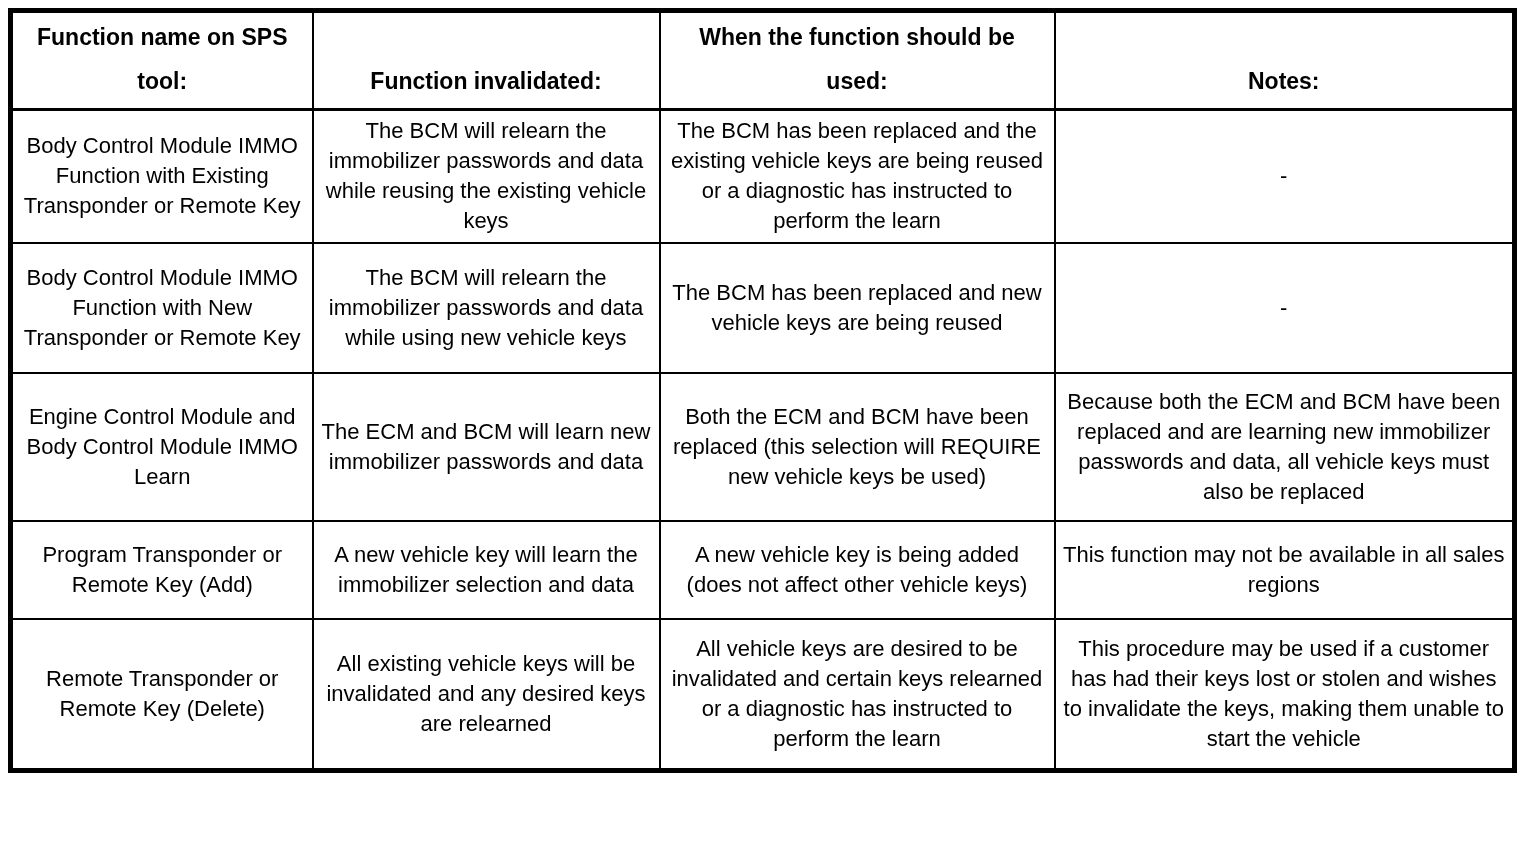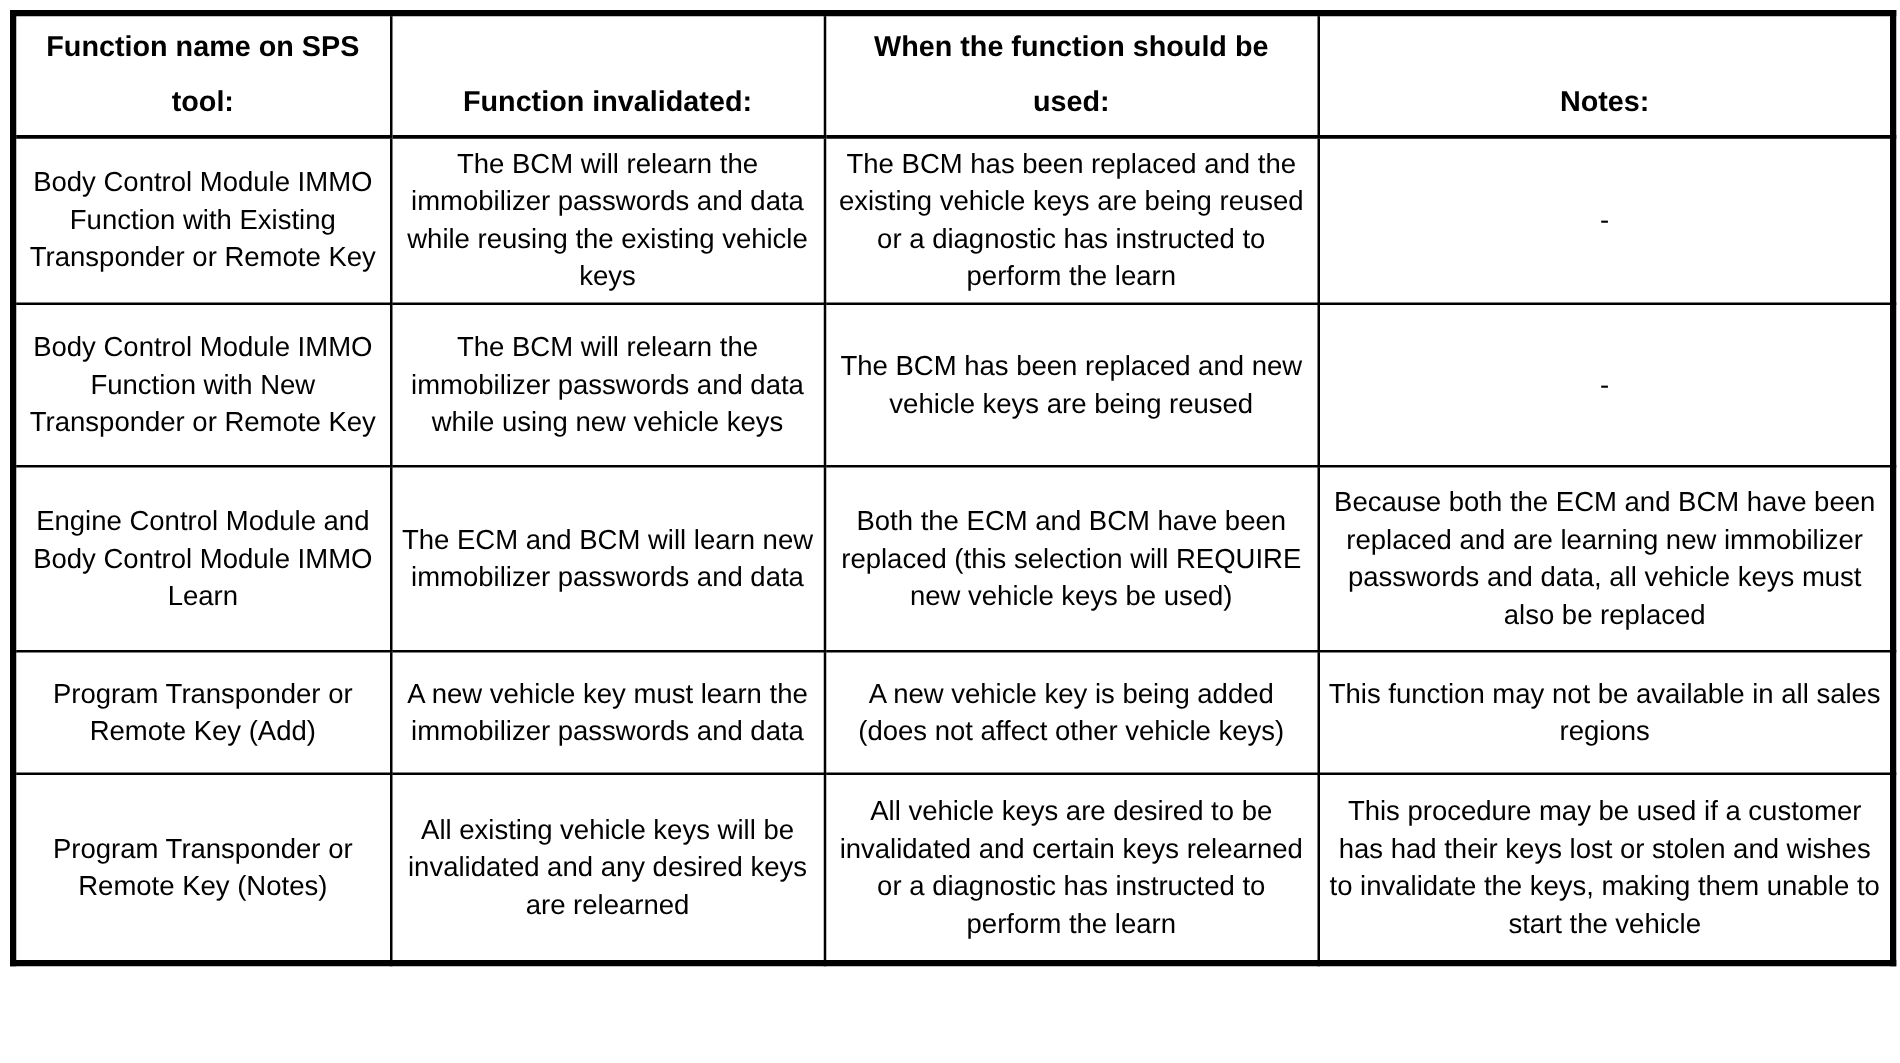--- a/index.html
+++ b/index.html
@@ -91,25 +91,25 @@
         <td>-</td>
       </tr>
       <tr class="r4">
         <td>Engine Control Module and Body Control Module IMMO Learn</td>
         <td>The ECM and BCM will learn new immobilizer passwords and data</td>
         <td>Both the ECM and BCM have been replaced (this selection will REQUIRE new vehicle keys be used)</td>
         <td>Because both the ECM and BCM have been replaced and are learning new immobilizer passwords and data, all vehicle keys must also be replaced</td>
       </tr>
       <tr class="r5">
         <td>Program Transponder or Remote Key (Add)</td>
-        <td>A new vehicle key must learn the immobilizer passwords and data</td>
+        <td>A new vehicle key will learn the immobilizer selection and data</td>
         <td>A new vehicle key is being added (does not affect other vehicle keys)</td>
         <td>This function may not be available in all sales regions</td>
       </tr>
       <tr class="r6">
-        <td>Program Transponder or Remote Key (Notes)</td>
+        <td>Remote Transponder or Remote Key (Delete)</td>
         <td>All existing vehicle keys will be invalidated and any desired keys are relearned</td>
         <td>All vehicle keys are desired to be invalidated and certain keys relearned or a diagnostic has instructed to perform the learn</td>
         <td>This procedure may be used if a customer has had their keys lost or stolen and wishes to invalidate the keys, making them unable to start the vehicle</td>
       </tr>
     </tbody>
   </table>
 </div>
 
 </body></html>

